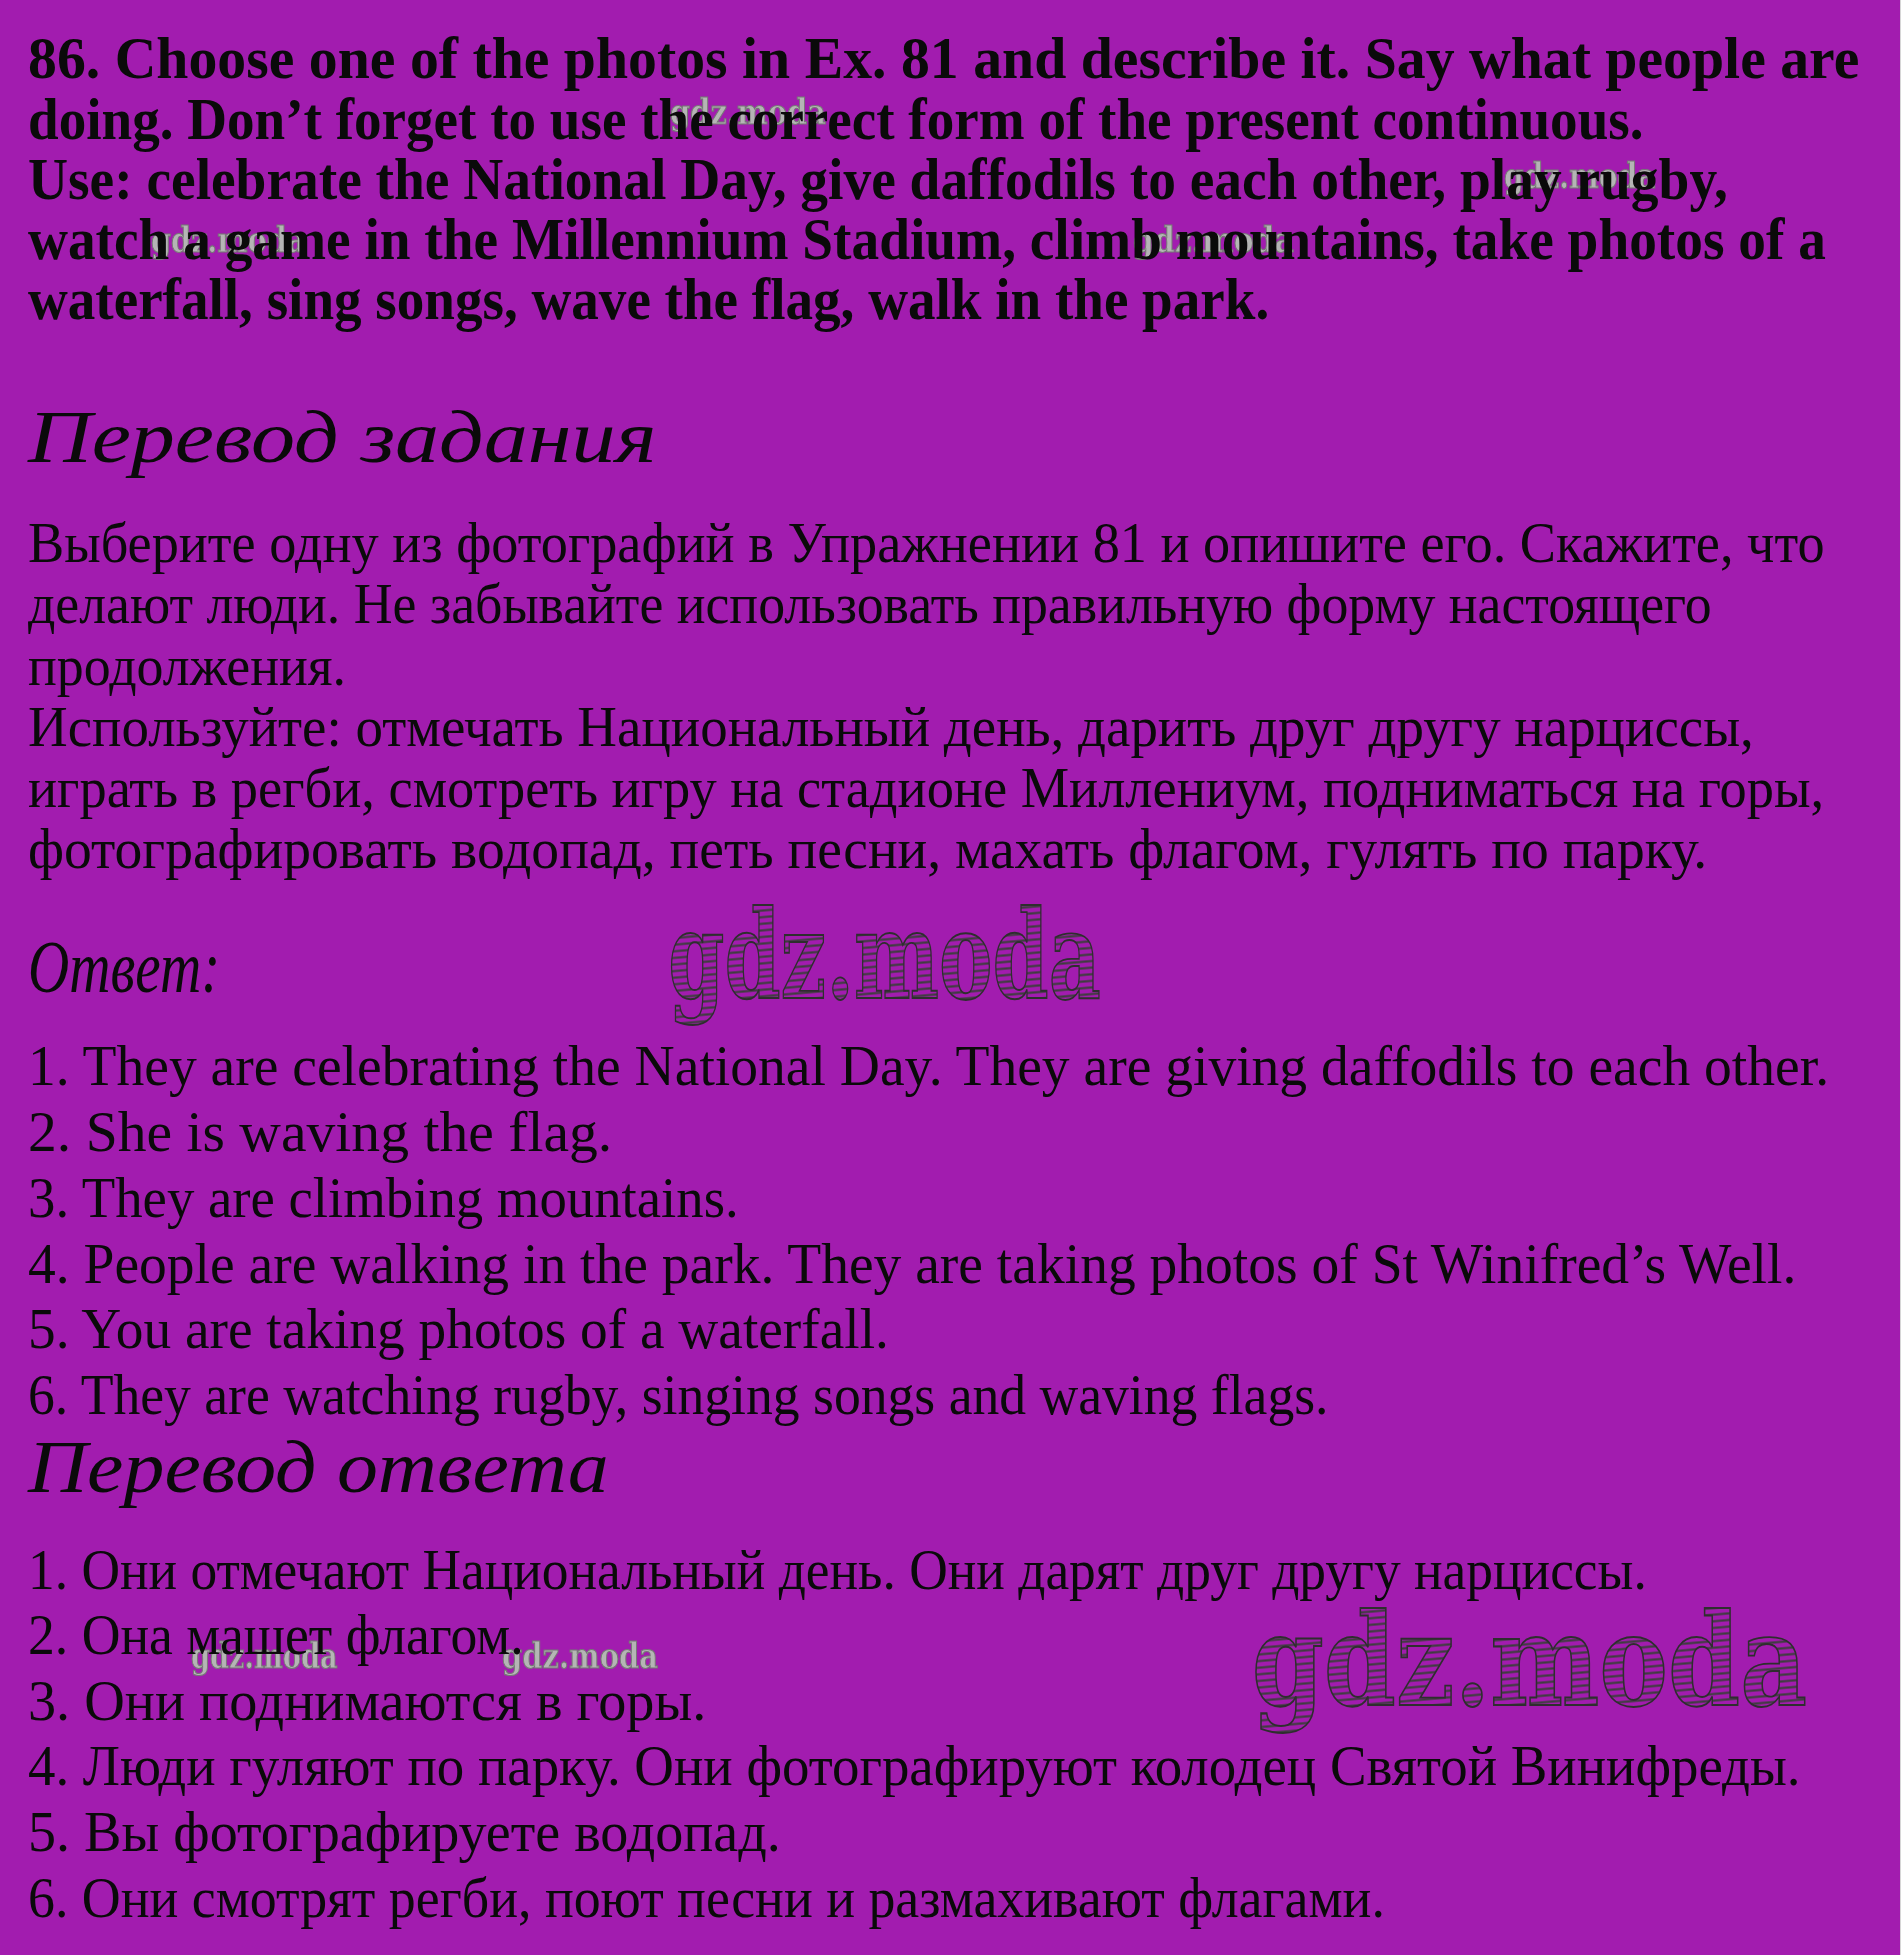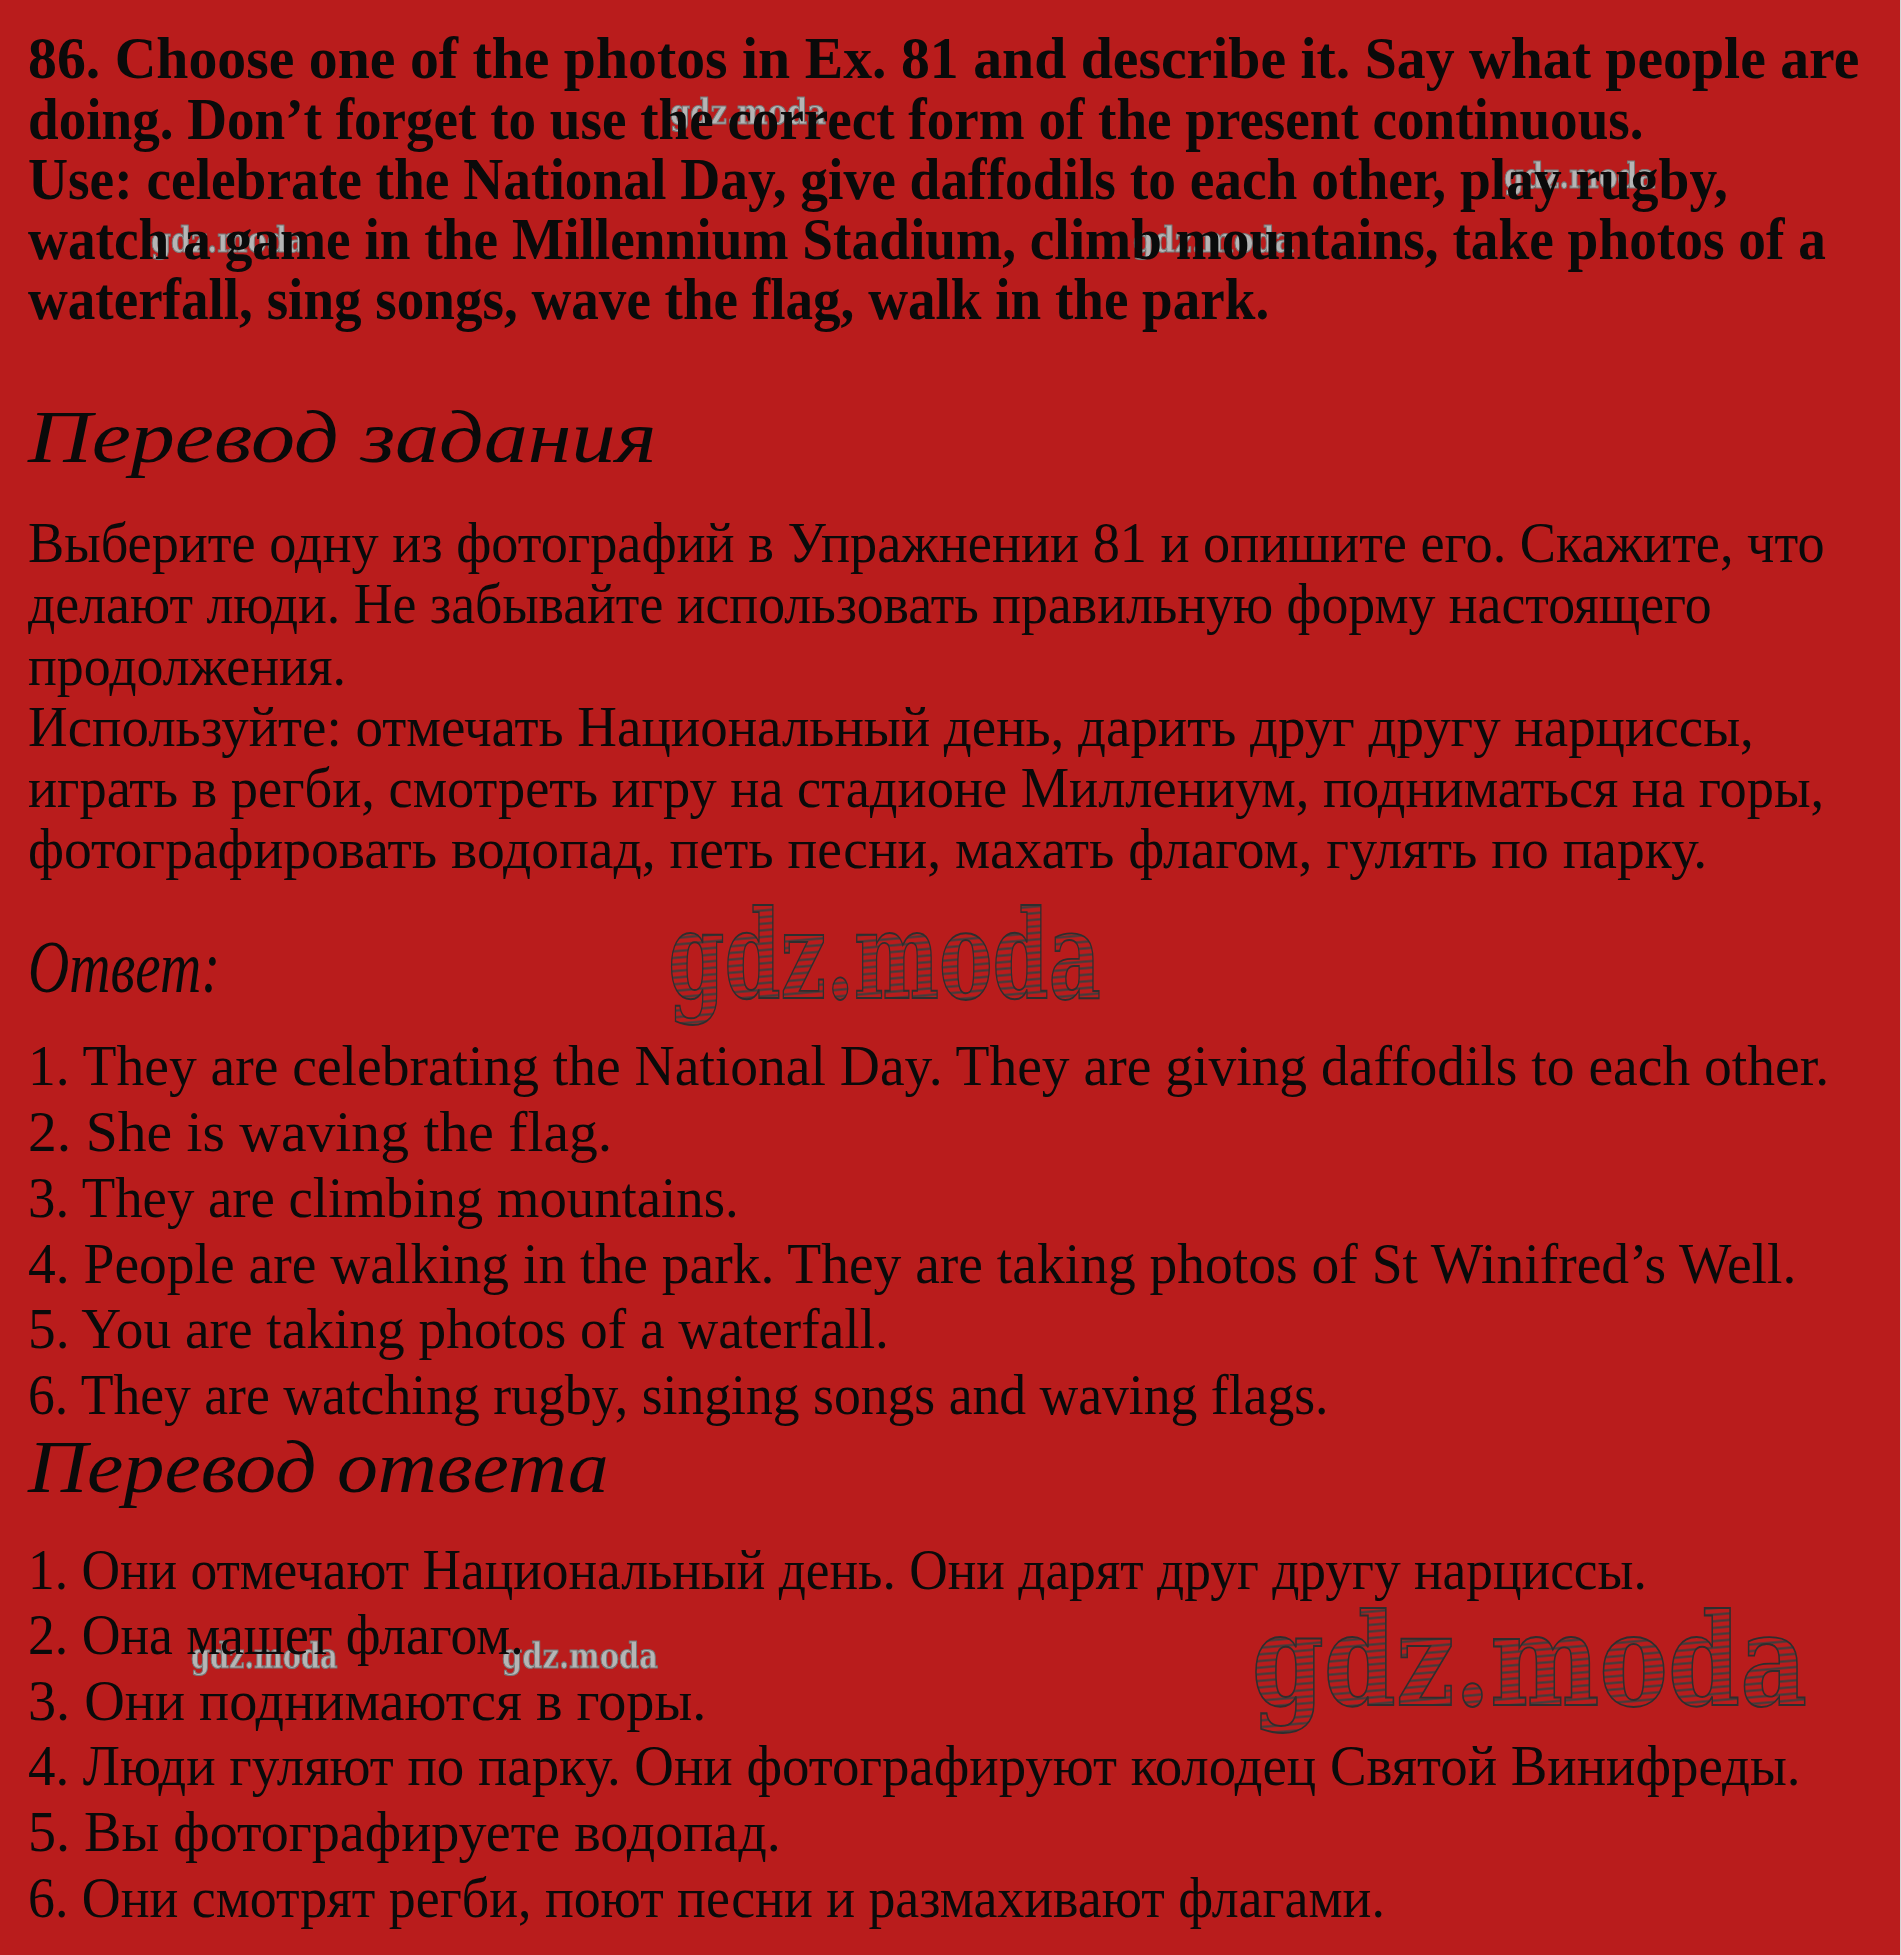--- a/index.html
+++ b/index.html
@@ -1,20 +1,20 @@
 <!DOCTYPE html>
 <html style="font-size:15px"><head>
 <meta charset="utf-8">
 <title>Document</title>
 <style>
   html,body{margin:0;padding:0;background:#ffffff;}
   .page{
     position:relative;
     width:1901px;height:1956px;
-    background:#b91c1c;
+    background:#a21caf;
     overflow:hidden;
     box-sizing:border-box;
     border-right:1.9px solid #d6d6d6;
     border-bottom:1.9px solid #d6d6d6;
     font-family:"Liberation Serif", serif;
     color:#000;
     padding-left:8px;
   }
   .ln{
     position:absolute;

